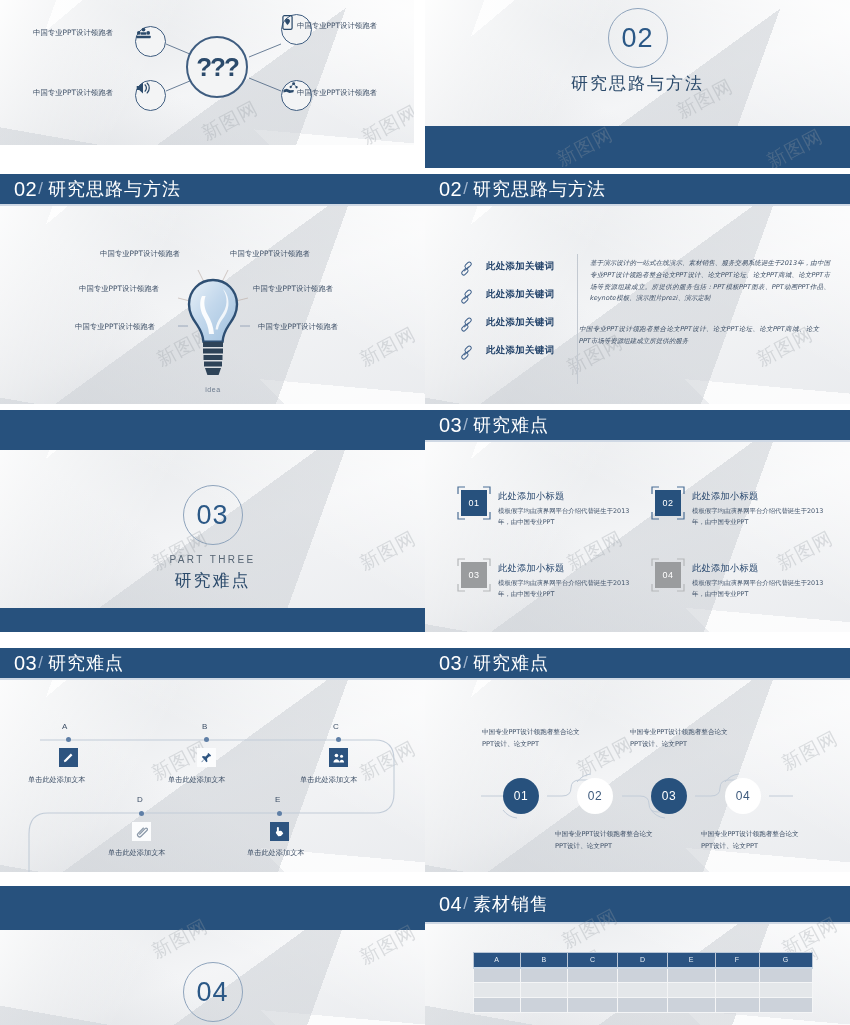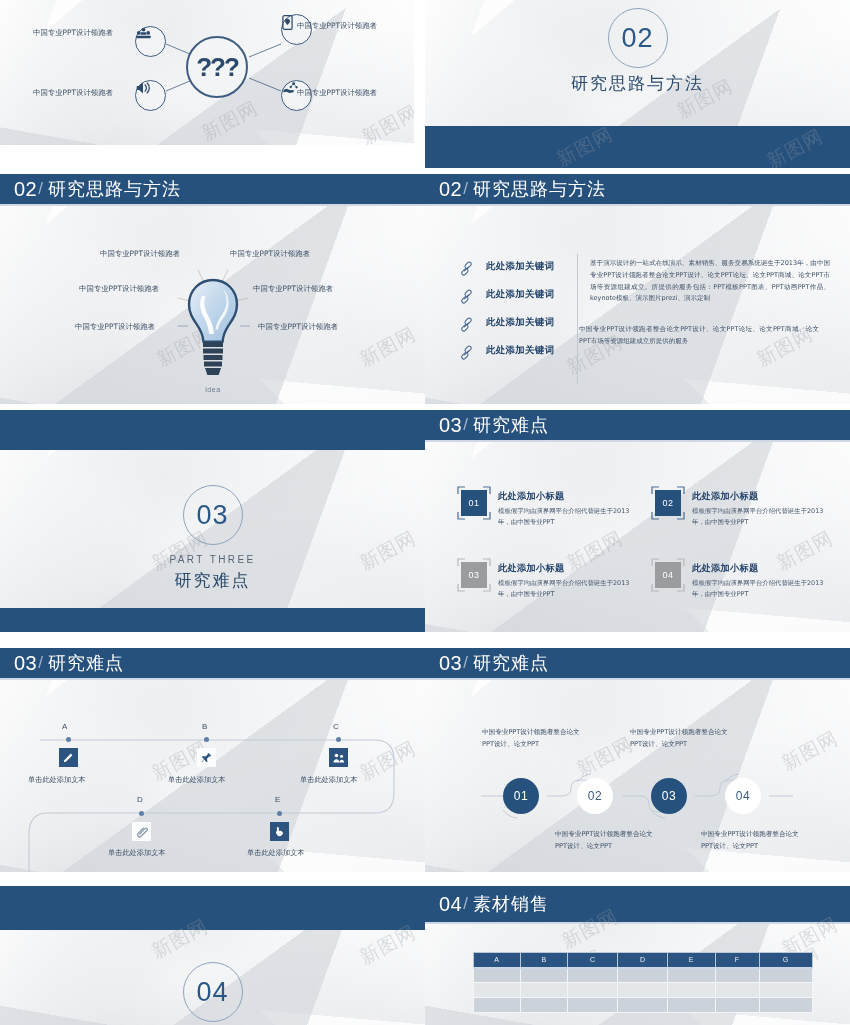--- a/index.html
+++ b/index.html
@@ -100,33 +100,33 @@
 
   
   .bulb-lbl{ position:absolute; font-size:7.4px; color:#3d4f66; white-space:nowrap; font-family:"DejaVu Sans",sans-serif;}
   .bulb-idea{ position:absolute; font-size:7px; color:#6b7a8c; letter-spacing:.6px; }
 
   
   .kw-row{ position:absolute; display:flex; }
   .kw-ico{ width:17px;height:17px; color:#41628c; flex:0 0 17px; }
   .kw-txt{ margin-left:11px; font-size:9.4px; color:#24446b; font-weight:700; letter-spacing:.4px;}
   .vdiv{ position:absolute; width:1px; background:#c3c9d1; }
-  .para{ position:absolute; font-size:6.5px; line-height:1.82; color:#3d4f66; text-align:justify; font-family:"DejaVu Sans",sans-serif;}
+  .para{ position:absolute; font-size:6.5px; line-height:1.82; color:#3d4f66; text-align:justify; font-family:"DejaVu Sans",sans-serif;font-style:italic;}
   .para + .para{ }
 
   
   .it{ position:absolute; display:flex; }
   .it-badge{
     position:relative; width:26px;height:26px; flex:0 0 26px;
     display:flex;align-items:center;justify-content:center;
     color:#fff; font-size:9px; letter-spacing:.4px;
   }
   .it-badge .corners{ position:absolute; inset:-4px; }
   .it-body{ margin-left:11px; }
-  .it-ttl{ font-size:9.2px; color:#24446b; font-weight:700; letter-spacing:.3px; }
+  .it-ttl{ font-size:9.2px; color:#24446b; font-weight:400; letter-spacing:.3px; }
   .it-desc{ margin-top:3px; font-size:6.4px; line-height:1.75; color:#44566d; font-family:"DejaVu Sans",sans-serif;}
 
   
   .tl-letter{ position:absolute; font-size:8px; color:#3d4f66; }
   .tl-dot{ position:absolute; width:5px;height:5px;border-radius:50%; background:#5f7fa6; }
   .tl-ico{ position:absolute; width:19px;height:19px; display:flex;align-items:center;justify-content:center; }
   .tl-ico.dark{ background:#2d5480; color:#fff; }
   .tl-ico.light{ background:#fbfcfd; color:#2d5480; }
   .tl-lbl{ position:absolute; font-size:7.2px; color:#3d4f66; white-space:nowrap; font-family:"DejaVu Sans",sans-serif;}
 

